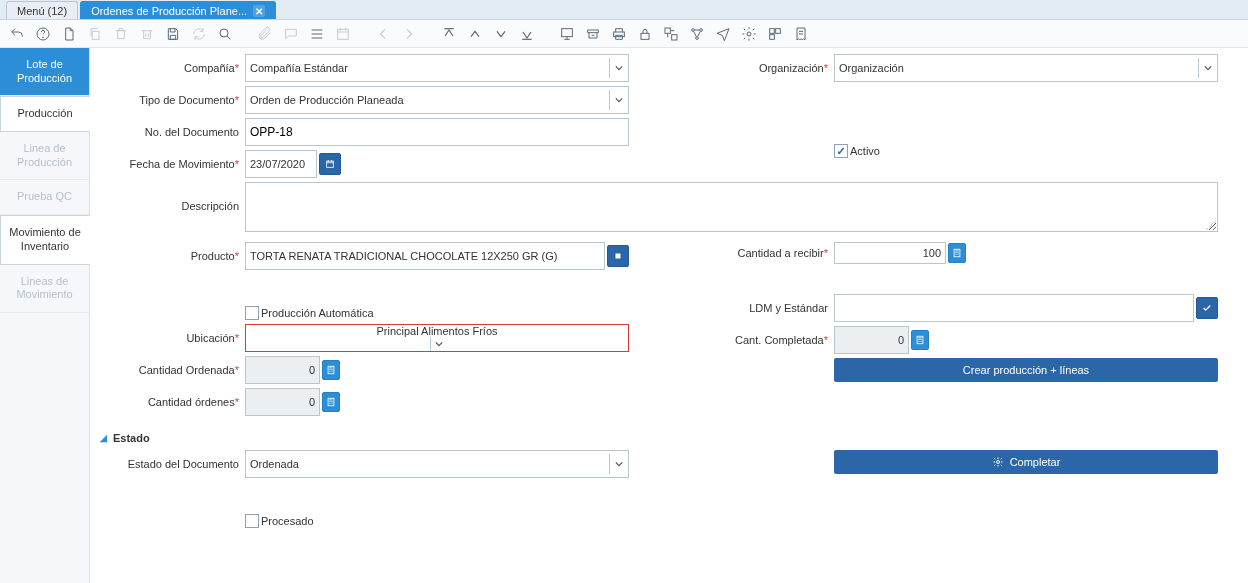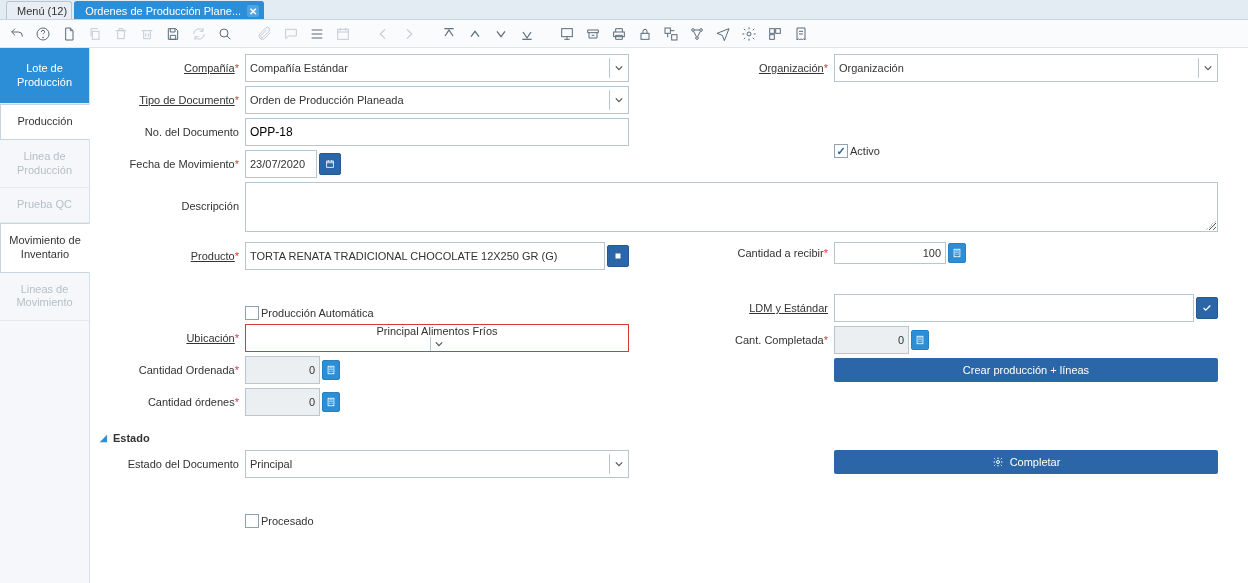--- a/index.html
+++ b/index.html
@@ -1,46 +1,46 @@
 <!DOCTYPE html>
 <html><head>
 <meta charset="utf-8">
 <style>
   * { box-sizing: border-box; margin: 0; padding: 0; font-family: Arial, Helvetica, sans-serif; }
   body { background: #fff; font-size: 11px; color: #333; width: 1248px; height: 583px; overflow: hidden; }
 
   
   .tabbar { background: #e3ecf2; height: 20px; display: flex; align-items: flex-end; padding: 0 6px; gap: 2px; border-bottom: 1px solid #c9d5de; }
-  .tab { padding: 3px 4px 2px 10px; border: 1px solid #b8c6d1; border-bottom: none; border-radius: 3px 3px 0 0; background: #e8eef3; font-size: 11px; color: #333; }
+  .tab { padding: 3px 10px 2px 10px; border: 1px solid #b8c6d1; border-bottom: none; border-radius: 3px 3px 0 0; background: #e8eef3; font-size: 11px; color: #333; }
   .tab.active { background: #2b8ed6; color: #fff; border-color: #2b8ed6; display: flex; align-items: center; gap: 6px; }
   .tab .close-x { width: 12px; height: 12px; display: inline-flex; align-items: center; justify-content: center; color: #fff; font-weight: bold; font-size: 10px; background: rgba(255,255,255,0.18); border-radius: 2px; }
 
   
   .toolbar { height: 28px; background: #f9fbfd; border-bottom: 1px solid #dfe7ee; display: flex; align-items: center; padding: 0 8px; gap: 8px; }
   .toolbar .tb-btn { width: 18px; height: 18px; display: flex; align-items: center; justify-content: center; color: #5a6b78; }
   .toolbar .tb-btn svg { width: 16px; height: 16px; }
   .toolbar .tb-btn.disabled { color: #c3ccd4; }
   .toolbar .tb-sep { width: 6px; }
   .tb-group { display: flex; align-items: center; gap: 8px; }
 
   
   .workarea { display: flex; height: calc(100% - 48px); }
   .sidebar { width: 90px; background: #f5f7fa; border-right: 1px solid #d9e1e8; display: flex; flex-direction: column; }
   .sidetab { padding: 10px 4px; text-align: center; font-size: 11px; color: #888; border-bottom: 1px solid #e6ebef; background: #f5f7fa; line-height: 1.25; display:flex; align-items:center; justify-content:center; }
-  .sidetab.primary { background: #2b8ed6; color: #fff; height: 56px; }
+  .sidetab.primary { background: #2b8ed6; color: #fff; height: 48px; }
   .sidetab.active { background: #fff; color: #333; border: 1px solid #c9d5de; border-right: none; margin-left: 0; position: relative; left: 0; }
   .sidetab.active::after { content:""; position:absolute; right:-1px; top:0; bottom:0; width:1px; background:#fff; }
   .sidetab.disabled { color: #b6bfc7; }
 
   .form-area { flex: 1; padding: 6px 30px 10px 10px; overflow-y: auto; }
 
   .form-grid { display: grid; grid-template-columns: 1fr 1fr; column-gap: 60px; }
   .row { display: flex; align-items: center; margin-bottom: 4px; min-height: 22px; }
   .lbl { width: 145px; text-align: right; padding-right: 6px; font-size: 11px; color: #333; }
-  .lbl .u { text-decoration: underline; }
+  .lbl .u { }
   .req { color: #d43b3b; }
   .field { flex: 1; display: flex; align-items: center; gap: 2px; }
 
   .combo, .text-input, .num-input {
     height: 28px; border: 1px solid #b8c6d1; background: #fff; font-size: 11px;
     padding: 0 4px; display: flex; align-items: center; position: relative;
   }
   .combo { flex: 1; }
   .combo .value { flex: 1; }
   .combo .dd-btn { width: 18px; height: 20px; display:flex; align-items:center; justify-content:center; border-left: 1px solid #b8c6d1; margin-right:-3px; }
@@ -527,21 +527,21 @@
       <span class="caret">◢</span>
       <span>Estado</span>
     </div>
 
     <div class="form-grid">
       <div class="left-col">
         <div class="row">
           <div class="lbl">Estado del Documento</div>
           <div class="field">
             <div class="combo">
-              <span class="value">Principal</span>
+              <span class="value">Ordenada</span>
               <span class="dd-btn">
                   <svg width="8" height="8" viewBox="0 0 10 10">
                     <path d="M1 3l4 4 4-4" fill="none" stroke="#555" stroke-width="1.5"></path>
                   </svg>
                 </span>
             </div>
           </div>
         </div>
         <div class="row">
           <div class="lbl"></div>

